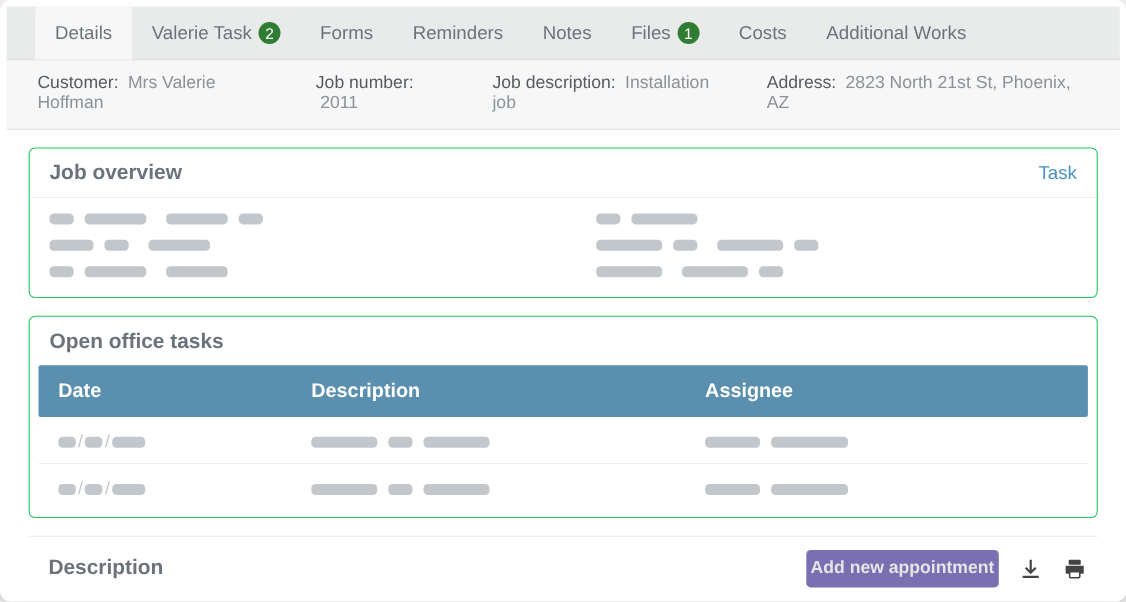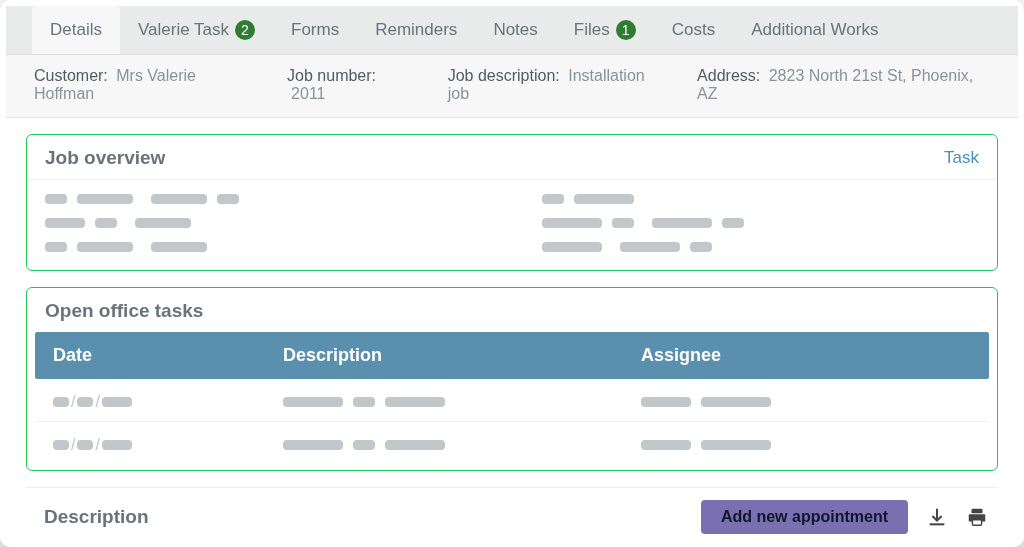--- a/index.html
+++ b/index.html
@@ -131,24 +131,24 @@
     font-weight: 600;
     color: #6a737c;
   }
   .actions {
     display: flex;
     align-items: center;
     gap: 18px;
   }
   .btn-primary {
     background: #7a6fb0;
-    color: #0f172a;
+    color: #e5e5e5;
     border: none;
     border-radius: 4px;
-    padding: 8px 20px;
+    padding: 8px 4px;
     font-size: 16px;
     font-weight: 600;
     cursor: pointer;
   }
   .icon-btn {
     color: #555;
     cursor: pointer;
     display: flex;
   }
   .dateskel { display: flex; align-items: center; gap: 2px; }

